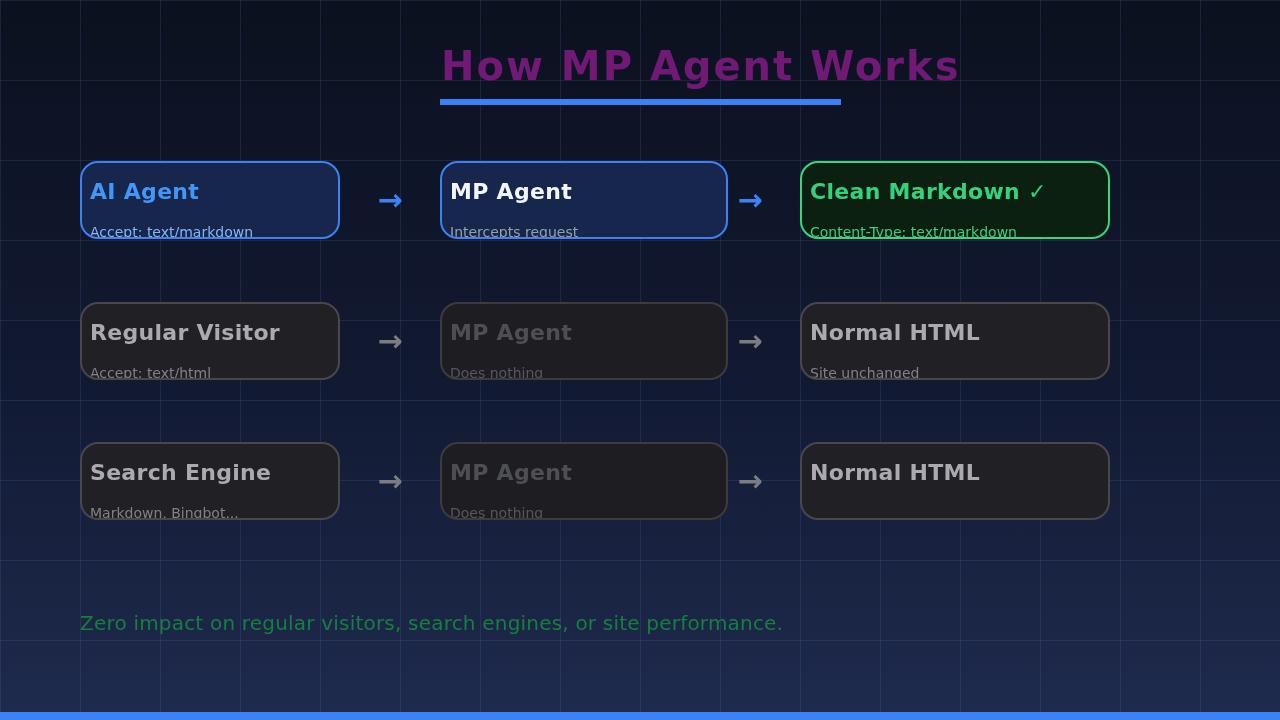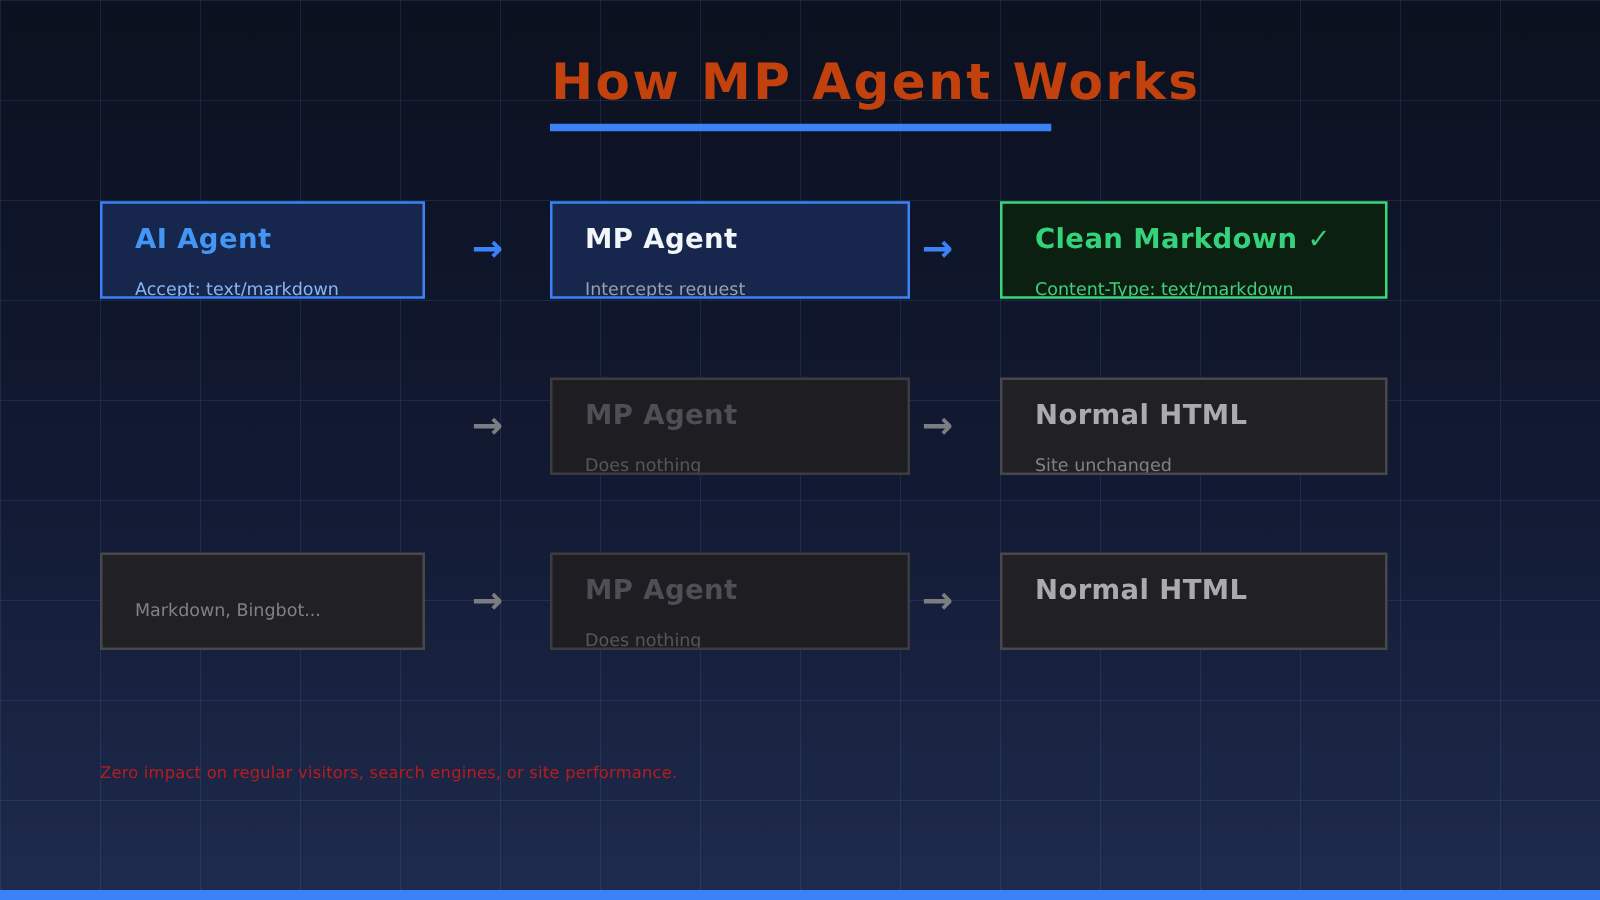--- a/index.html
+++ b/index.html
@@ -10,32 +10,32 @@
   }
   .grid-overlay{
     position:absolute;inset:0;pointer-events:none;
     background-image:
       linear-gradient(to right, rgba(86,126,205,0.17) 1px, transparent 1px),
       linear-gradient(to bottom, rgba(86,126,205,0.17) 1px, transparent 1px);
     background-size:80px 80px;
   }
   .page-title{
     position:absolute;left:441px;top:46px;margin:0;
-    font-size:40px;font-weight:bold;letter-spacing:2px;color:#c2410c;
+    font-size:40px;font-weight:bold;letter-spacing:2px;color:#701a75;
     line-height:1.0;white-space:nowrap;
   }
   .title-underline{
     position:absolute;left:440px;top:99px;width:401px;height:6px;
     background:#3b82f6;
   }
   .row{position:absolute;left:0;width:1280px;height:78px;}
   .r1{top:161px}.r2{top:302px}.r3{top:442px}
   .box{
     position:absolute;top:0;height:78px;box-sizing:border-box;
-    border-radius:0;border:2px solid;padding:17px 26px;overflow:hidden;
+    border-radius:18px;border:2px solid;padding:17px 8px;overflow:hidden;
   }
   .c1{left:80px;width:260px}
   .c2{left:440px;width:288px}
   .c3{left:800px;width:310px}
   .box-title{font-size:22px;font-weight:bold;letter-spacing:0.3px;line-height:1.1;white-space:nowrap;}
   .box-sub{font-size:14px;margin-top:21px;line-height:1.1;white-space:nowrap;}
   .blue{background:#17264c;border-color:#3b82f6;}
   .b-ai .box-title{color:#4396f5}
   .b-ai .box-sub{color:#87b7f3}
   .b-mp1 .box-title{color:#f2f5f9}
@@ -51,21 +51,21 @@
   .gray.dim .box-sub{color:#56575d}
   .arrow{
     position:absolute;top:0;height:78px;display:flex;align-items:center;justify-content:center;
     font-size:30px;font-weight:bold;line-height:1;
   }
   .a1{left:340px;width:100px}
   .a2{left:700px;width:100px}
   .blue-a{color:#3b82f6}
   .gray-a{color:#7b7d82}
   .footer-note{
-    position:absolute;left:80px;top:611px;font-size:13px;color:#b91c1c;
+    position:absolute;left:80px;top:611px;font-size:20px;color:#15803d;
     letter-spacing:0.2px;white-space:nowrap;
   }
   .bottom-bar{
     position:absolute;left:0;bottom:0;width:1280px;height:8px;background:#3b82f6;
   }
 </style>
 </head>
 <body>
 
 <div class="grid-overlay"></div>
@@ -84,34 +84,39 @@
     <div class="box-sub">Intercepts request</div>
   </div>
   <div class="arrow a2 blue-a">→</div>
   <div class="box c3 green">
     <div class="box-title">Clean Markdown ✓</div>
     <div class="box-sub">Content-Type: text/markdown</div>
   </div>
 </div>
 
 <div class="row r2">
+  <div class="box c1 gray">
+    <div class="box-title">Regular Visitor</div>
+    <div class="box-sub">Accept: text/html</div>
+  </div>
   <div class="arrow a1 gray-a">→</div>
   <div class="box c2 gray dim">
     <div class="box-title">MP Agent</div>
     <div class="box-sub">Does nothing</div>
   </div>
   <div class="arrow a2 gray-a">→</div>
   <div class="box c3 gray">
     <div class="box-title">Normal HTML</div>
     <div class="box-sub">Site unchanged</div>
   </div>
 </div>
 
 <div class="row r3">
   <div class="box c1 gray">
+    <div class="box-title">Search Engine</div>
     <div class="box-sub">Markdown, Bingbot...</div>
   </div>
   <div class="arrow a1 gray-a">→</div>
   <div class="box c2 gray dim">
     <div class="box-title">MP Agent</div>
     <div class="box-sub">Does nothing</div>
   </div>
   <div class="arrow a2 gray-a">→</div>
   <div class="box c3 gray">
     <div class="box-title">Normal HTML</div>

